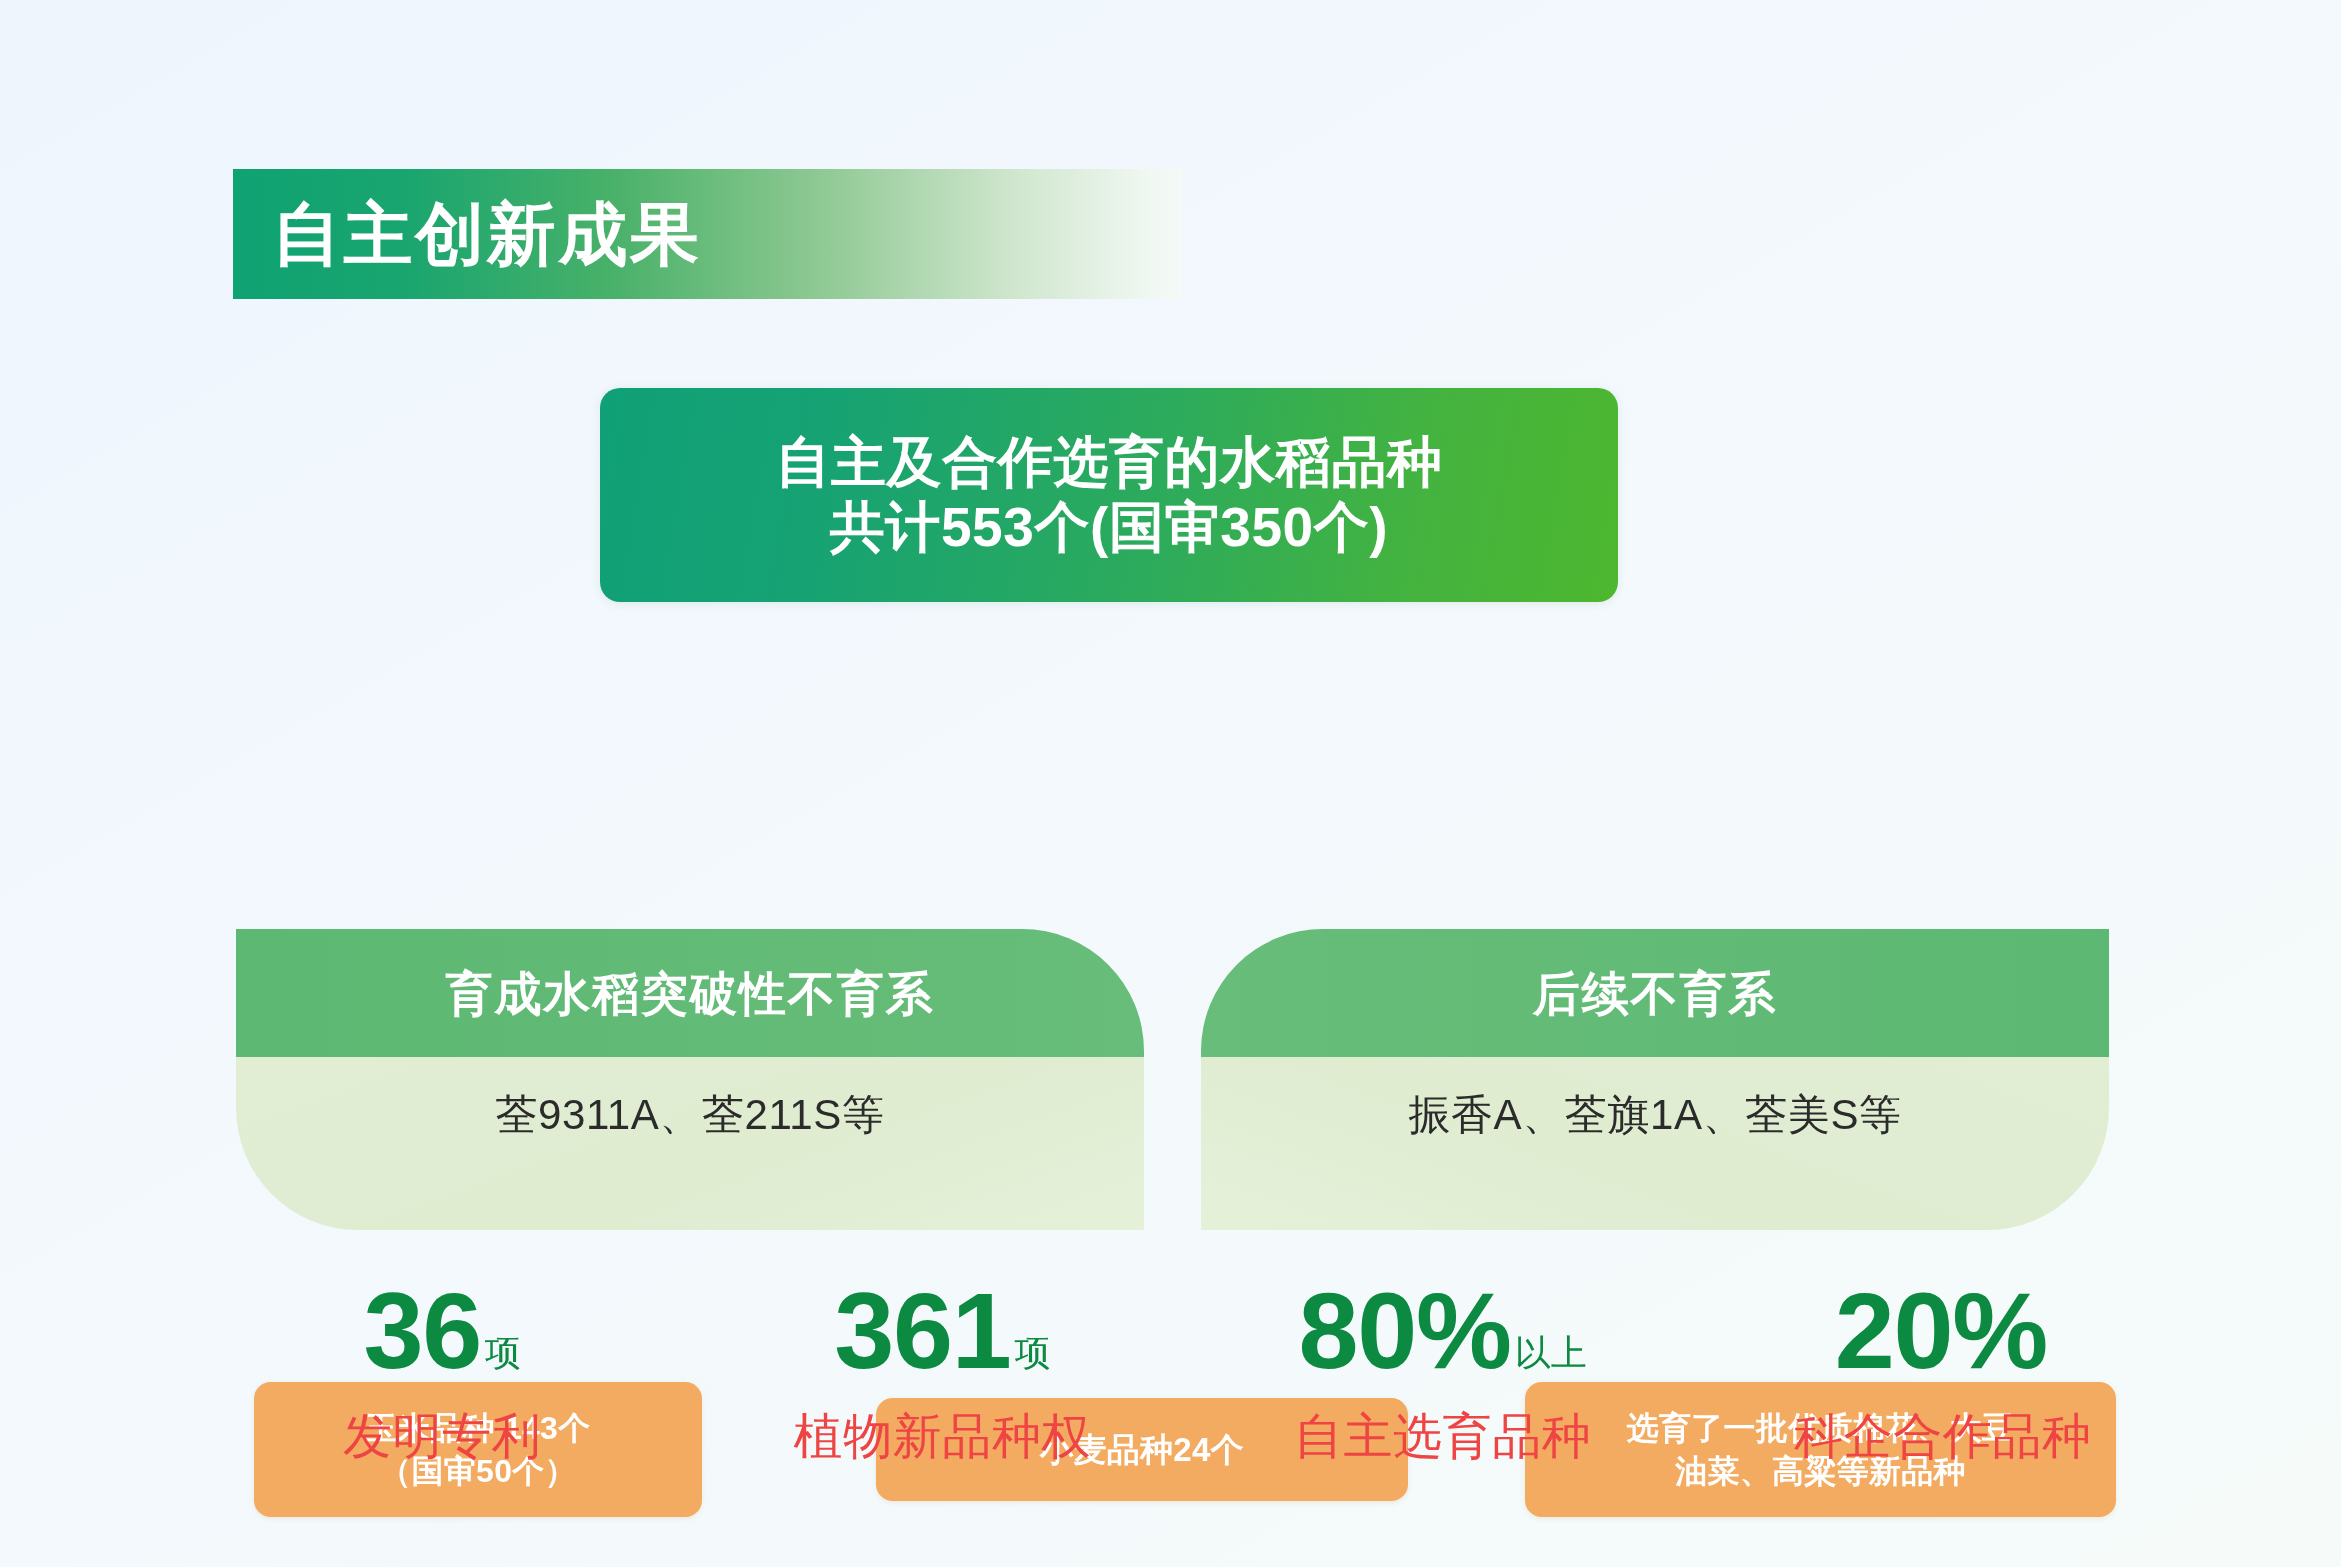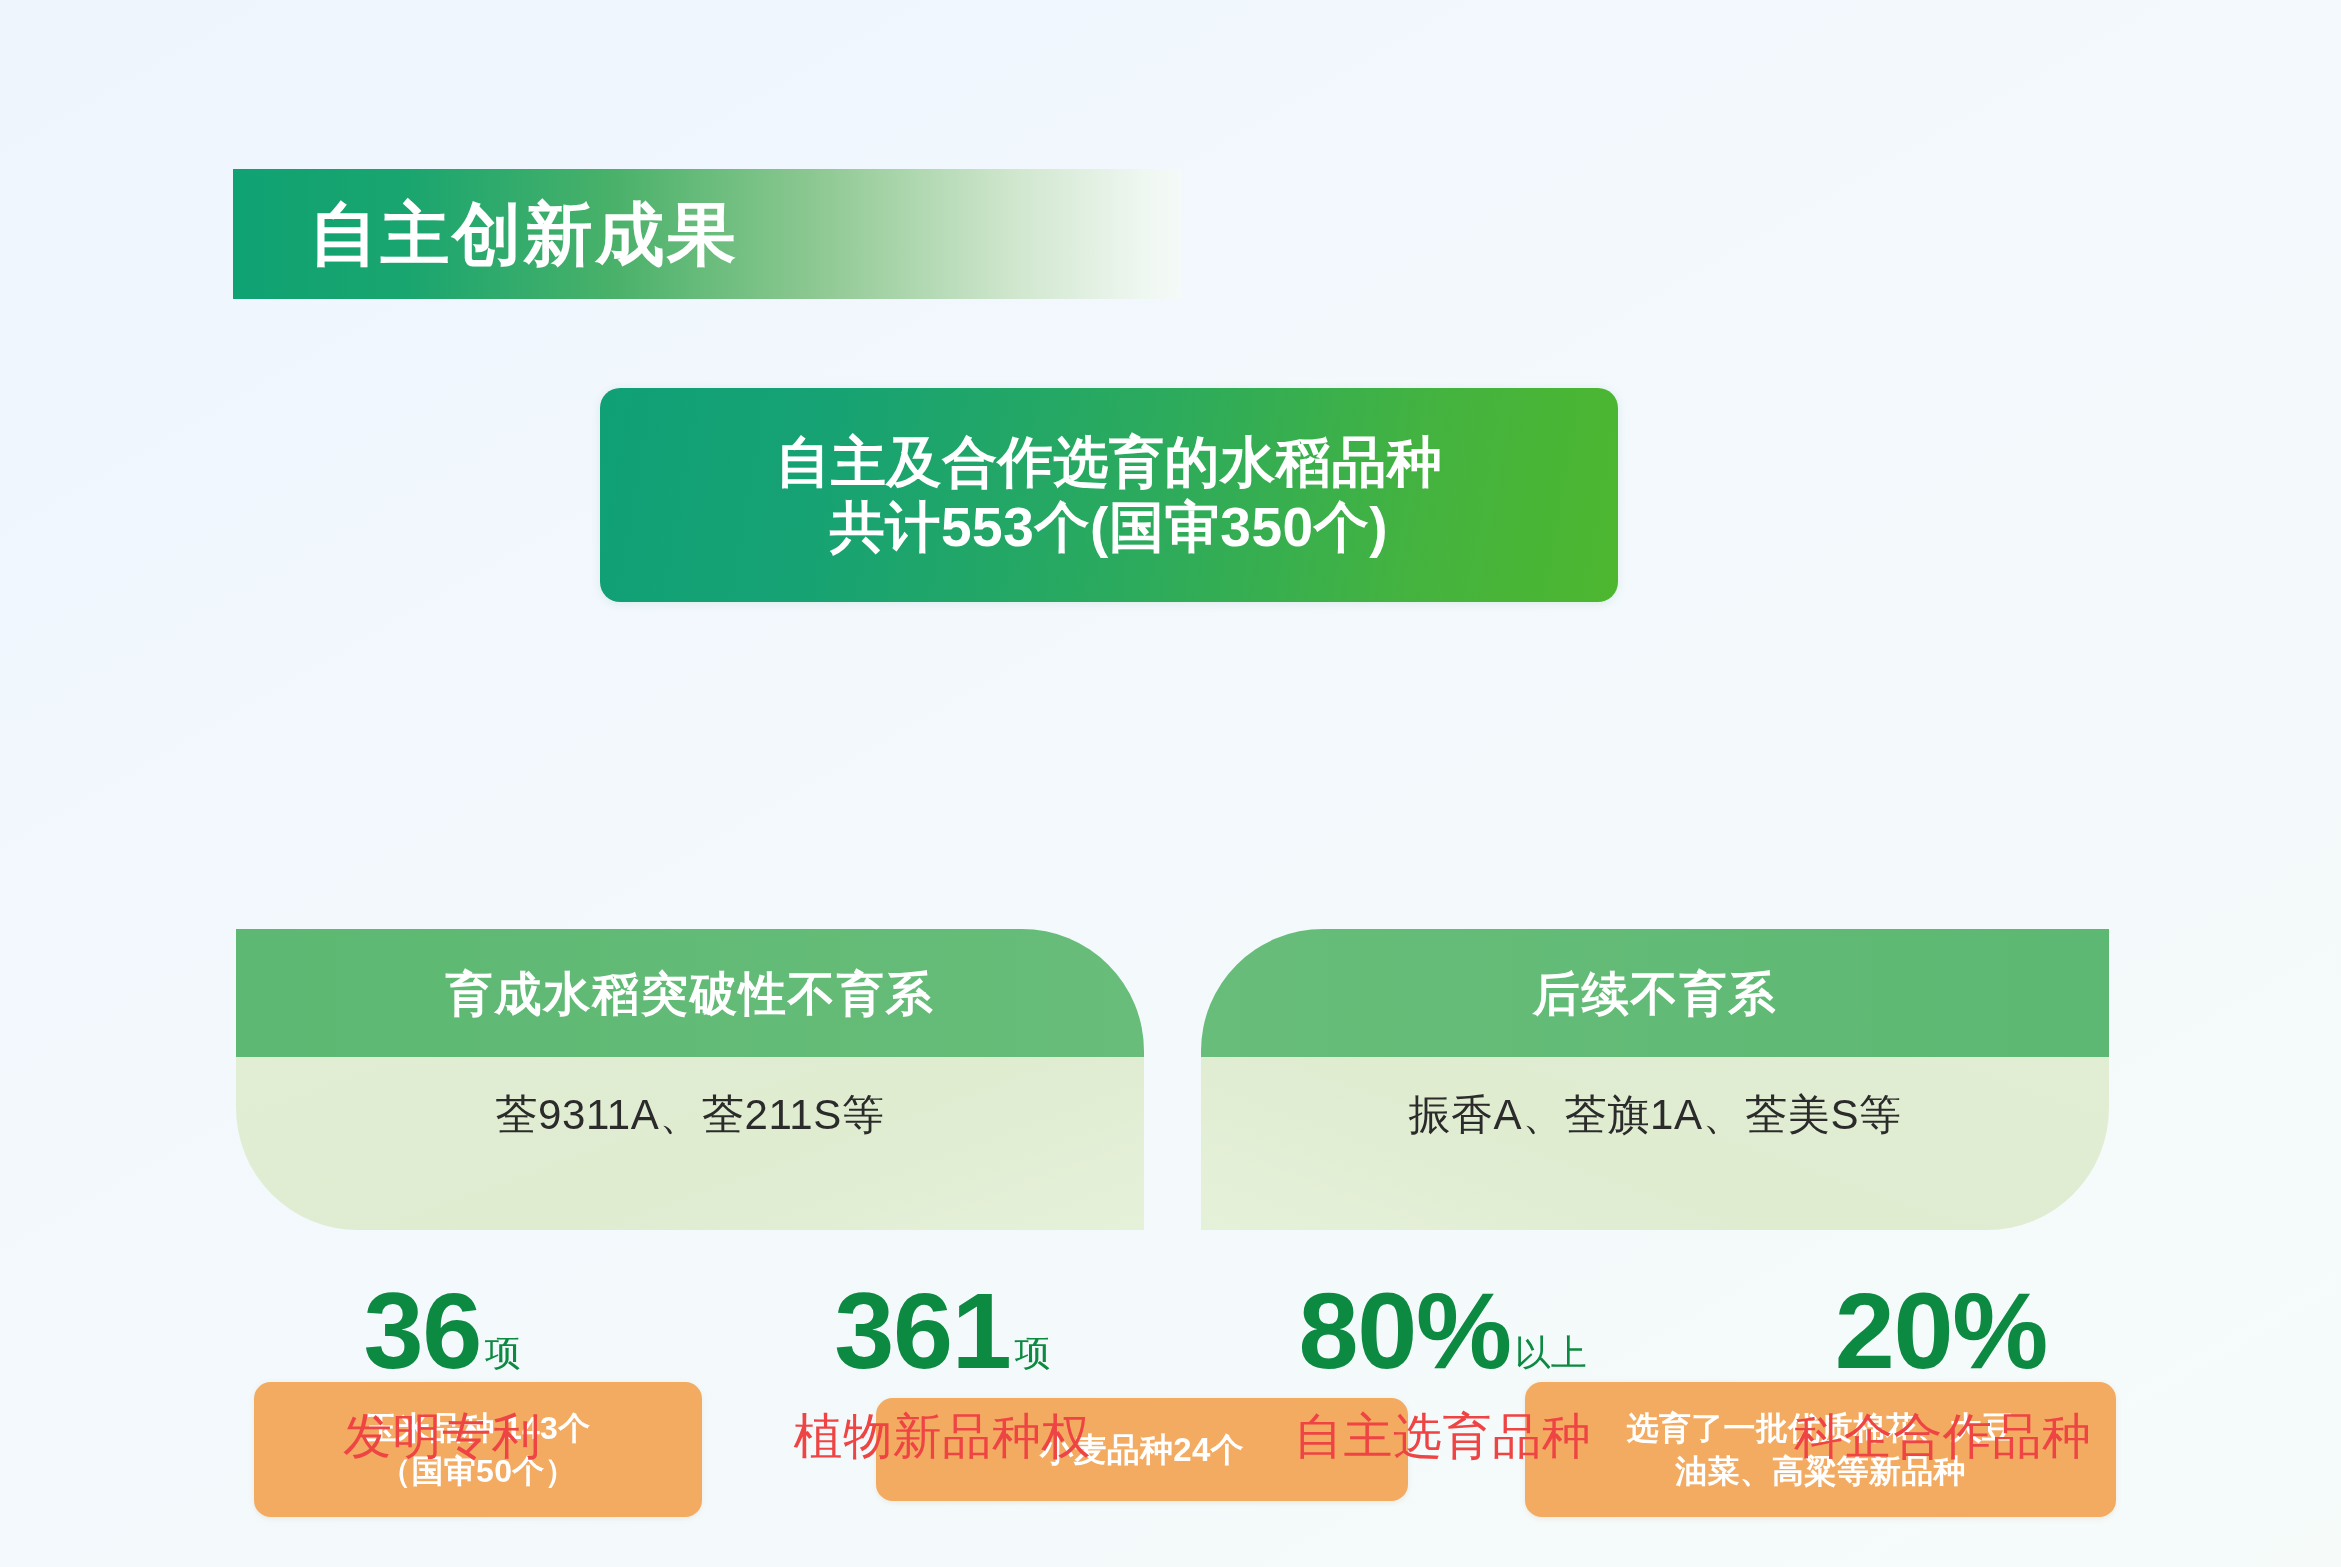--- a/index.html
+++ b/index.html
@@ -20,21 +20,21 @@
     position: absolute;
     left: 233px;
     top: 169px;
     width: 949px;
     height: 130px;
     background: linear-gradient(90deg, #0fa273 0%, #19a56f 18%, #49b169 40%, #8fc993 62%, #cfe6cd 82%, #f1f8f3 97%, #f4faf7 100%);
     display: flex;
     align-items: center;
   }
   .banner-title {
-    margin-left: 76px;
+    margin-left: 39px;
     color: #ffffff;
     font-size: 69px;
     font-weight: bold;
     letter-spacing: 2.6px;
     line-height: 1;
   }
 
   
   .hero-card {
     position: absolute;

